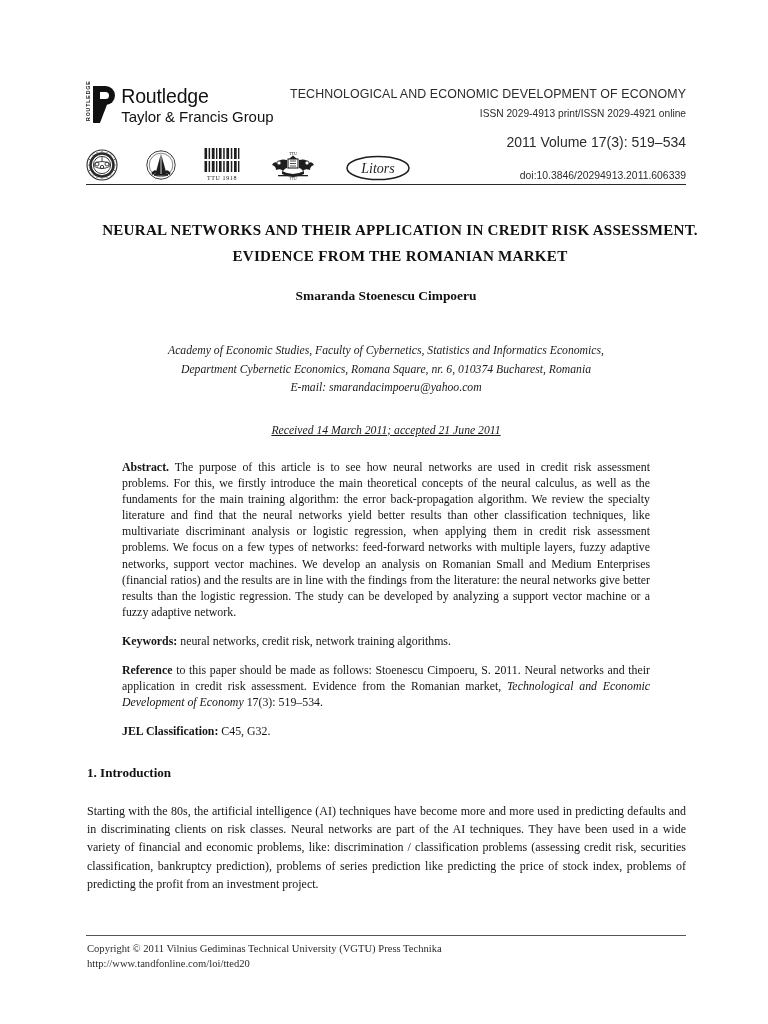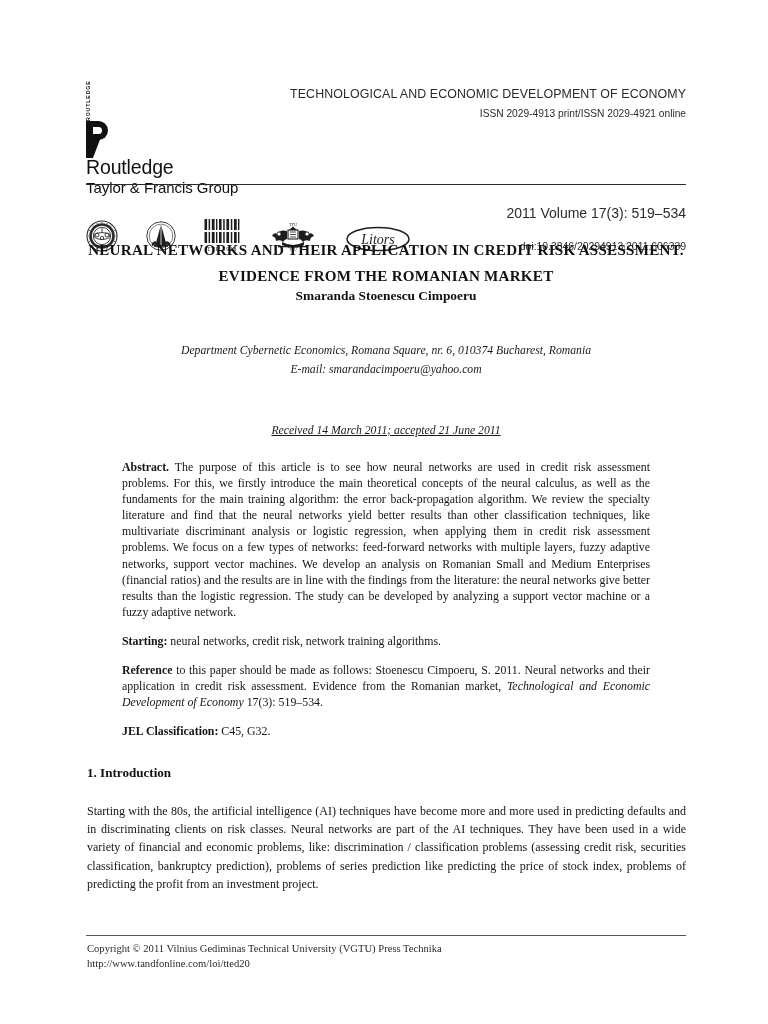--- a/index.html
+++ b/index.html
@@ -35,21 +35,20 @@
     display: flex;
     justify-content: space-between;
     align-items: flex-start;
   }
 
   
   .routledge-logo {
     display: flex;
     align-items: flex-start;
     padding-top: 2px;
-    flex-direction: column;
   }
   .routledge-vert {
     writing-mode: vertical-rl;
     transform: rotate(180deg);
     font-family: "Liberation Sans", sans-serif;
     font-size: 5.2px;
     font-weight: bold;
     letter-spacing: 0.9px;
     color: #111;
     line-height: 1;
@@ -166,31 +165,30 @@
     width: 600px;
     height: 0;
     border-top: 1.6px solid #2a2a2a;
   }
   #rule-top { top: 184px; }
   #rule-bottom { top: 935px; border-top: 1.2px solid #555; }
 
   
   .title {
     position: absolute;
-    left: 86px;
+    left: 100px;
     top: 218px;
     width: 600px;
     text-align: center;
     font-family: "Liberation Serif", serif;
     font-size: 15.1px;
     font-weight: bold;
     line-height: 1.72;
     letter-spacing: 0.25px;
     color: #111;
-    margin-top: 20px;
   }
   .author {
     position: absolute;
     left: 86px;
     top: 288px;
     width: 600px;
     text-align: center;
     font-family: "Liberation Serif", serif;
     font-size: 13.4px;
     font-weight: bold;
@@ -417,33 +415,34 @@
     </div>
   </div>
 
   <div class="rule" id="rule-top"></div>
 
   <div class="title">NEURAL NETWORKS AND THEIR APPLICATION IN CREDIT RISK ASSESSMENT. EVIDENCE FROM THE ROMANIAN MARKET</div>
 
   <div class="author">Smaranda Stoenescu Cimpoeru</div>
 
   <div class="affiliation">
+    <div>Academy of Economic Studies, Faculty of Cybernetics, Statistics and Informatics Economics,</div>
     <div>Department Cybernetic Economics, Romana Square, nr. 6, 010374 Bucharest, Romania</div>
     <div>E-mail: smarandacimpoeru@yahoo.com</div>
   </div>
 
   <div class="received">Received 14 March 2011; accepted 21 June 2011</div>
 
   <div class="abstract-block">
 
     <p><span class="lbl">Abstract.</span><span> The purpose of this article is to see how neural networks are used in credit risk assessment problems. For this, we firstly introduce the main theoretical concepts of the neural calculus, as well as the fundaments for the main training algorithm: the error back-propagation algorithm. We review the specialty literature and find that the neural networks yield better results than other classification techniques, like multivariate discriminant analysis or logistic regression, when applying them in credit risk assessment problems. We focus on a few types of networks: feed-forward networks with multiple layers, fuzzy adaptive networks, support vector machines. We develop an analysis on Romanian Small and Medium Enterprises (financial ratios) and the results are in line with the findings from the literature: the neural networks give better results than the logistic regression. The study can be developed by analyzing a support vector machine or a fuzzy adaptive network.</span></p>
 
     <div class="gap"></div>
 
-    <p><span class="lbl">Starting:</span><span> neural networks, credit risk, network training algorithms.</span></p>
+    <p><span class="lbl">Keywords:</span><span> neural networks, credit risk, network training algorithms.</span></p>
 
     <div class="gap"></div>
 
     <p><span class="lbl">Reference</span><span> to this paper should be made as follows: Stoenescu Cimpoeru, S. 2011. Neural networks and their application in credit risk assessment. Evidence from the Romanian market, </span><span class="it">Technological and Economic Development of Economy</span><span> 17(3): 519–534.</span></p>
 
     <div class="gap"></div>
 
     <p><span class="lbl">JEL Classification:</span><span> C45, G32.</span></p>
   </div>
 

